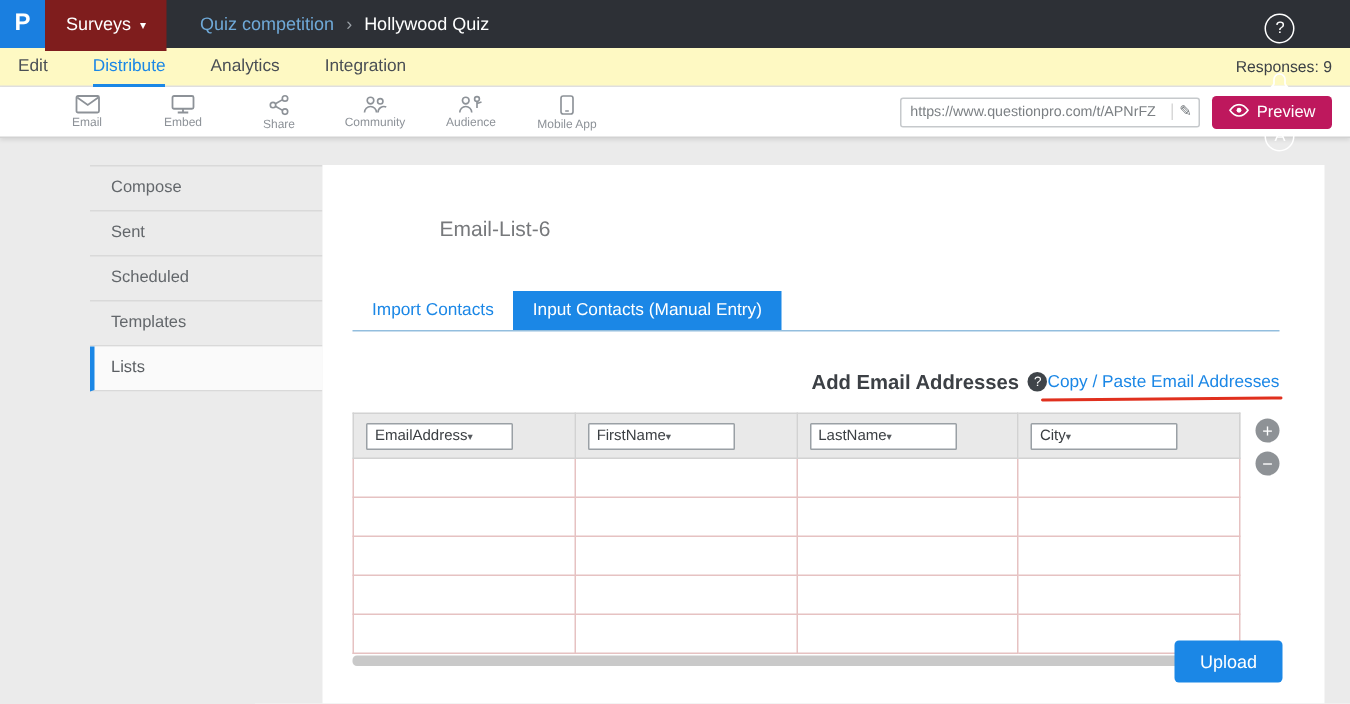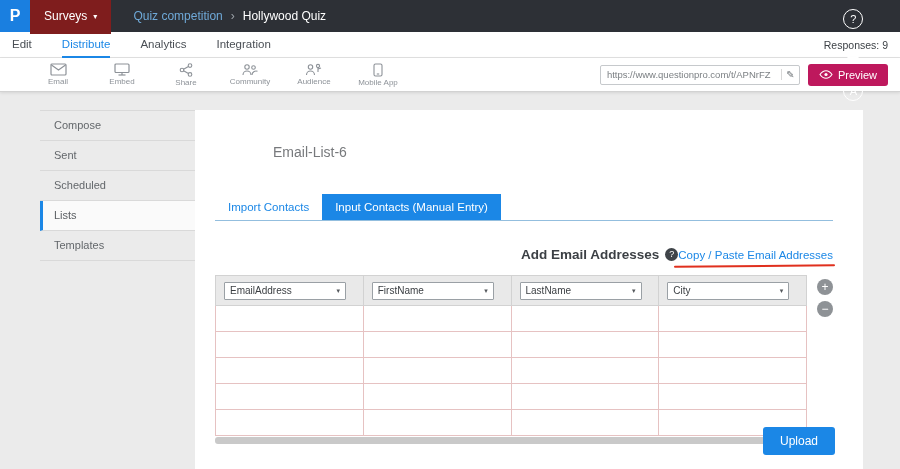--- a/index.html
+++ b/index.html
@@ -18,21 +18,21 @@
   .bc-sep { color:#9aa0a6; }
   .bc-current { color:#ffffff; }
   .topbar-right { margin-left:auto; display:flex; align-items:center; gap:19px; padding-right:0;flex-direction:column; }
   .circle-icon { width:20px; height:20px; border:1px solid #fff; border-radius:50%;
     display:flex; align-items:center; justify-content:center; color:#fff; font-size:11px; cursor:pointer; }
   .upgrade-btn { background:#f9a01b; color:#fff; font-size:11px; padding:4px 13px;
     border:none; border-radius:12px; cursor:pointer; }
   .bell { cursor:pointer; display:flex; }
 
   
-  .navrow { height:26px; background:#ffffff; border-bottom:1px solid #e2e2e2;
+  .navrow { height:26px; background:#fef9c3; border-bottom:1px solid #e2e2e2;
     display:flex; align-items:center; padding:12px 12px; }
   .nav-item { font-size:11.5px; color:#4a4f55; margin-right:30px; cursor:pointer;
     height:26px; line-height:25px; }
   .nav-item.active { color:#1b87e6; border-bottom:2px solid #1b87e6; }
   .responses { margin-left:auto; font-size:10.5px; color:#3d4247; }
 
   
   .toolbar { height:34px; background:#fff; border-bottom:1px solid #d2d2d2;
     box-shadow:0 1px 3px rgba(0,0,0,.10); display:flex; align-items:center; padding-left:26px; }
   .tool-item { display:flex; flex-direction:column; align-items:center; width:64px; cursor:pointer; }
@@ -41,21 +41,21 @@
   .toolbar-right { margin-left:auto; display:flex; align-items:center; gap:8px; padding-right:12px; }
   .url-box { width:200px; height:20px; background:#fff; border:1px solid #c6c9cc; border-radius:2px;
     display:flex; align-items:center; font-size:9.5px; color:#7c8084; padding-left:6px; cursor:text; }
   .url-text { flex:1; overflow:hidden; white-space:nowrap; }
   .pencil { width:18px; border-left:1px solid #d8d8d8; text-align:center; color:#6f7478;
     font-size:10px; cursor:pointer; }
   .preview-btn { background:#be185d; border:none; color:#fff; height:22px; padding:0 11px;
     border-radius:3px; font-size:11px; display:flex; align-items:center; gap:5px; cursor:pointer; }
 
   
-  .main { height:377px; display:flex; padding:18px 50px 0 40px; }
+  .main { height:377px; display:flex; padding:18px 50px 0 40px;margin-left:20px; }
   .sidebar { width:155px; flex-shrink:0; align-self:flex-start; border-top:1px solid #d9d9d9; }
   .side-item { height:30px; line-height:29px; padding-left:14px; font-size:11px; color:#63676b;
     border-bottom:1px solid #d9d9d9; cursor:pointer; }
   .side-item.active { background:#fafafa; border-left:3px solid #1b87e6; padding-left:11px; color:#5a5e62; }
 
   .content { flex:1; background:#fff; position:relative; padding:24px 30px 0 20px; }
   .page-title { font-size:14px; color:#77797c; margin:10px 0 0 58px; }
 
   .tabbar { margin-top:34px; border-bottom:1px solid #93bede; display:flex; }
   .tab { font-size:11.5px; padding:7px 13px; cursor:pointer; color:#1b87e6; }
@@ -68,22 +68,22 @@
     font-size:9px; display:flex; align-items:center; justify-content:center; cursor:pointer; }
   .copy-link-wrap { position:relative; }
   .copy-link { font-size:11.5px; color:#1b87e6; cursor:pointer; }
   .red-underline { position:absolute; left:-4px; right:-2px; bottom:-4px; height:2px;
     background:#e0301e; border-radius:2px; transform:rotate(-0.5deg); }
 
   .grid-zone { margin-top:12px; display:flex; align-items:flex-start; gap:10px; }
   .grid-col { }
   table.grid { border-collapse:collapse; }
   .grid th { background:#e9e9e9; border:1px solid #d2d2d2; height:30px; padding:0 8px; width:148px; }
-  .select-box { width:122px; height:18px; background:#fff; border:1px solid #9aa0a5; border-radius:1px;
-    display:flex; align-items:center; justify-content:space-between; padding:0 5px;
+  .select-box { width:98px; height:18px; background:#fff; border:1px solid #9aa0a5; border-radius:1px;
+    display:flex; align-items:center; padding:0 5px;
     font-size:10px; font-weight:normal; color:#3a3e42; cursor:pointer; }
   .select-box .sel-caret { font-size:7px; color:#55595d; }
   .grid td { border:1px solid #e6c2c2; height:26px; width:148px; background:#fff; cursor:text; }
   .hscroll { height:7px; width:592px; background:#c9c9c9; border-radius:3px; margin-top:1px; }
 
   .row-btns { display:flex; flex-direction:column; gap:6px; padding-top:4px; }
   .round-btn { width:16px; height:16px; border-radius:50%; border:none; background:#8e9296;
     color:#fff; font-size:12px; line-height:14px; text-align:center; padding:0; cursor:pointer; }
 
   .upload-btn { position:absolute; right:28px; bottom:14px; background:#1b87e6; border:none;
@@ -210,22 +210,22 @@
     </button>
   </div>
 </div>
 
 <div class="main">
 
   <div class="sidebar">
     <div class="side-item">Compose</div>
     <div class="side-item">Sent</div>
     <div class="side-item">Scheduled</div>
+    <div class="side-item">Templates</div>
     <div class="side-item active">Lists</div>
-    <div class="side-item">Templates</div>
   </div>
 
   <div class="content">
     <div class="page-title">Email-List-6</div>
 
     <div class="tabbar">
       <span class="tab">Import Contacts</span>
       <span class="tab active">Input Contacts (Manual Entry)</span>
     </div>
 

